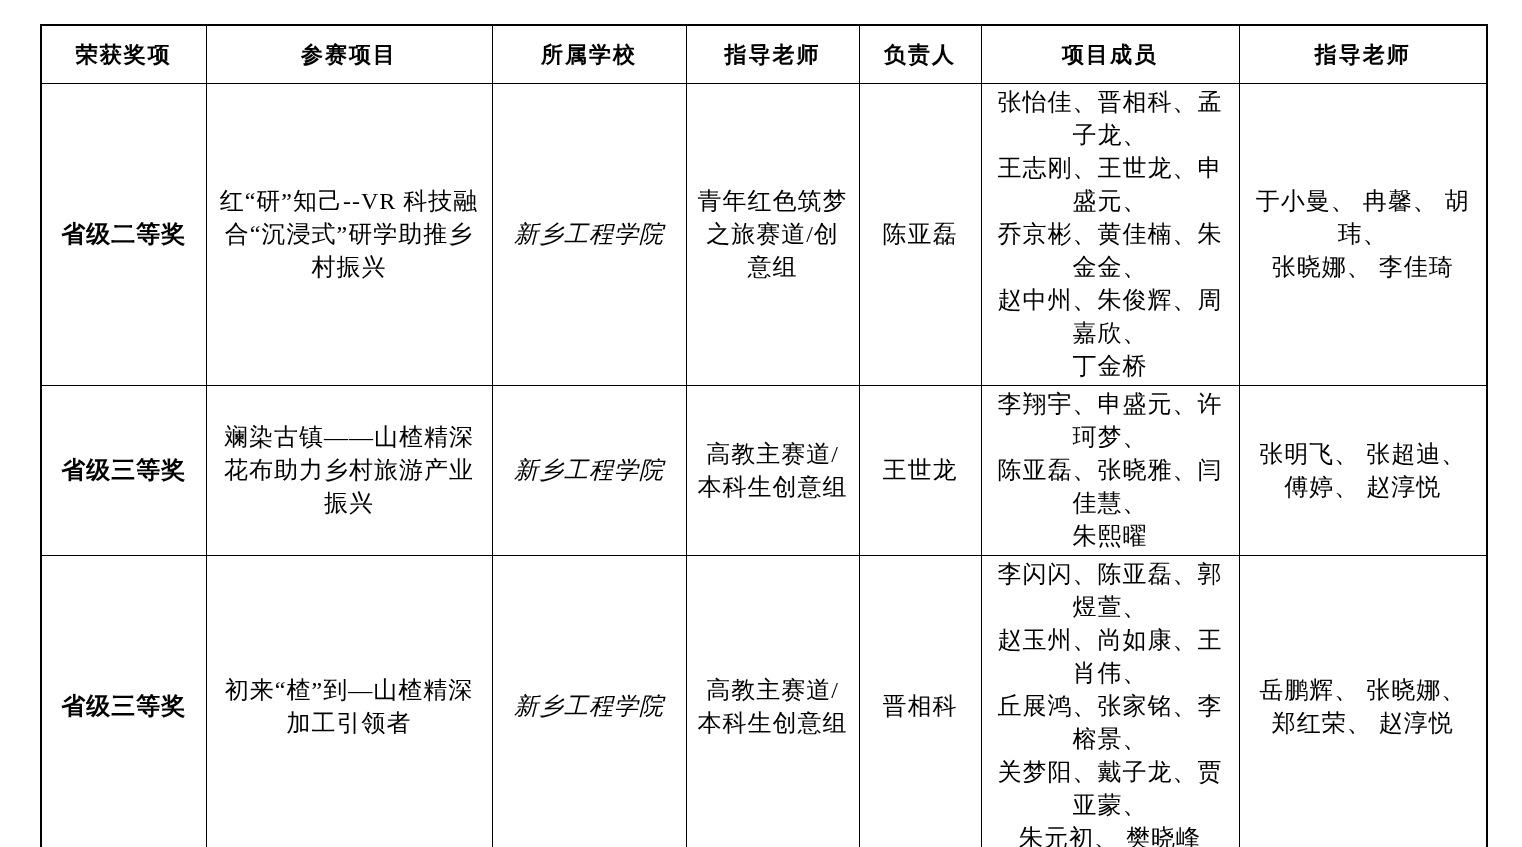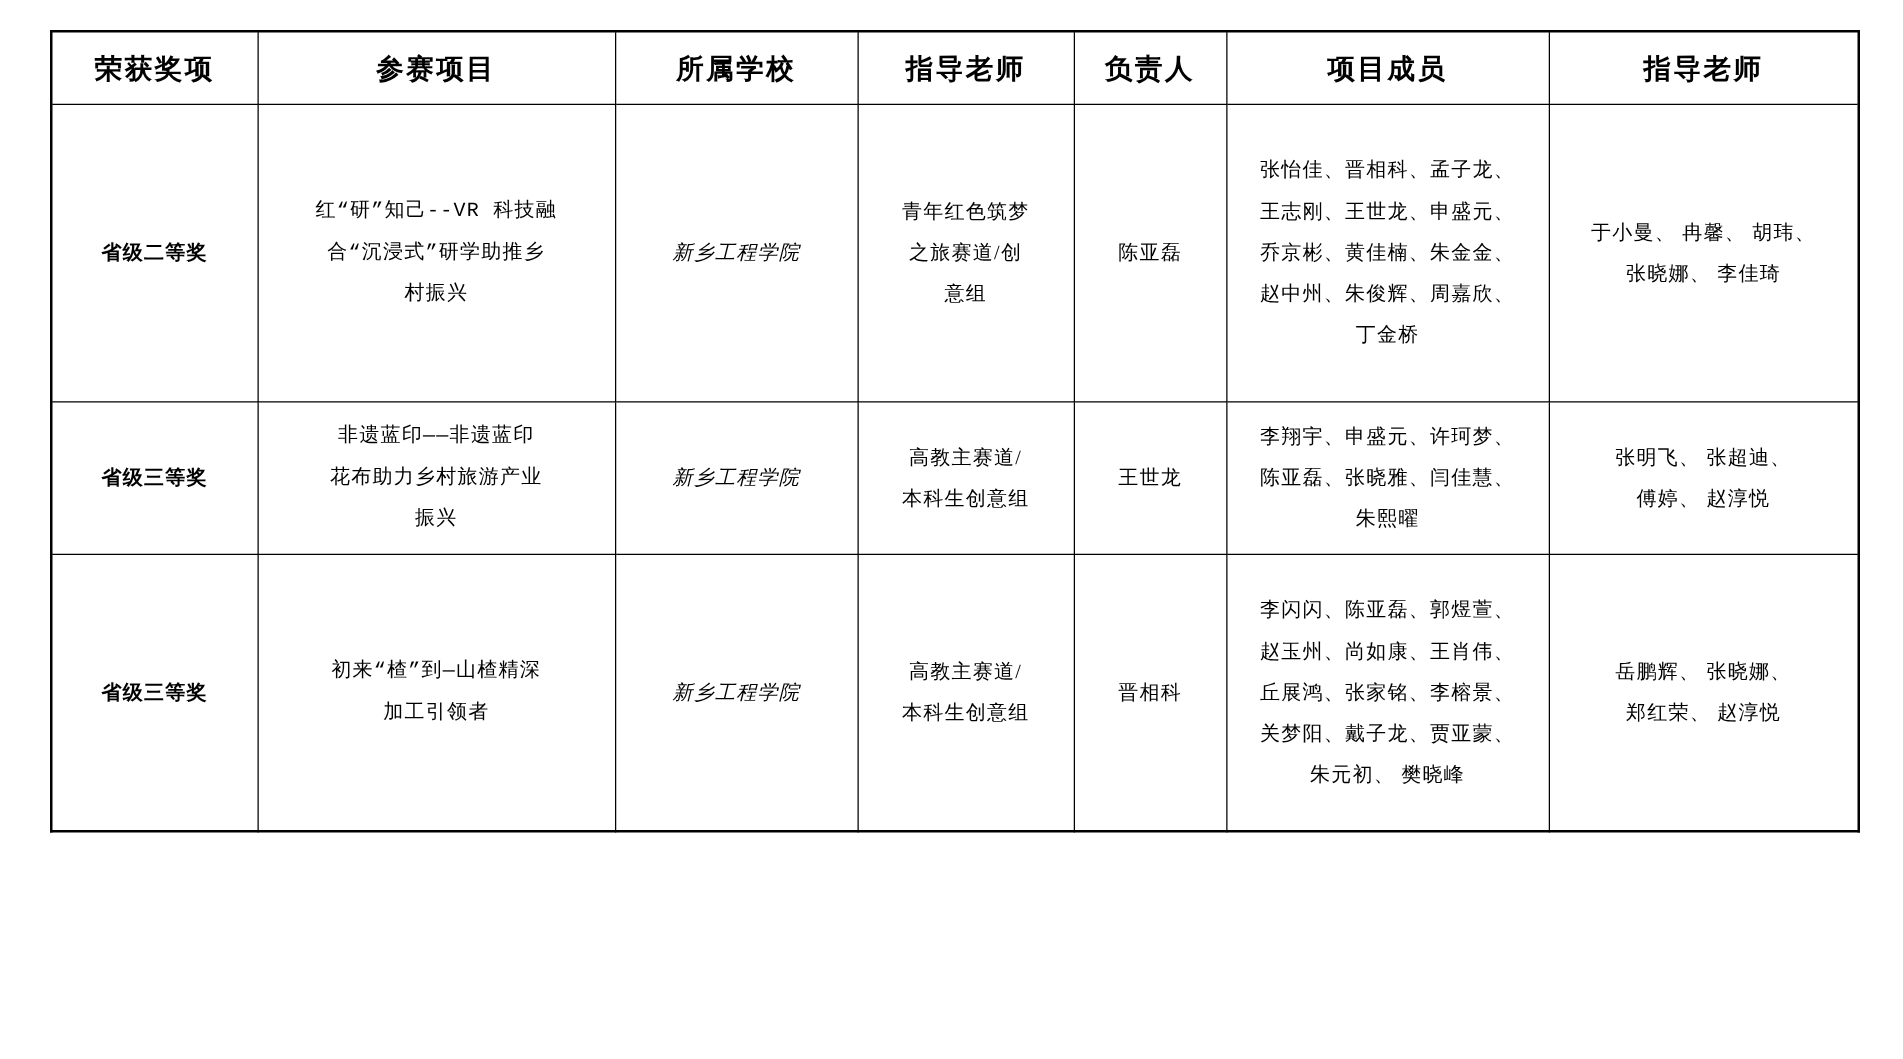--- a/index.html
+++ b/index.html
@@ -26,35 +26,35 @@
     width: 1446px;
     border-collapse: collapse;
     table-layout: fixed;
     border: 2px solid #000000;
   }
   table.awards th,
   table.awards td {
     border: 1px solid #000000;
     vertical-align: middle;
     text-align: center;
-    font-size: 16px;
+    font-size: 24px;
     line-height: 33px;
     letter-spacing: 1px;
     padding: 2px 6px;
     overflow: hidden;
   }
   table.awards th {
     font-weight: bold;
     font-size: 22px;
     letter-spacing: 2px;
     height: 57px;
     padding: 0 2px;
   }
   td.c-award   { letter-spacing: 1.5px; font-weight: bold; }
-  td.c-project { white-space: pre-line; font-family: Liberation Mono, monospace; }
+  td.c-project { white-space: pre-line; }
   td.c-school  { letter-spacing: 1.5px; font-style: italic; }
   td.c-group   { white-space: pre-line; letter-spacing: 2px; padding: 2px 12px; margin-left: 44px; }
   td.c-leader  { letter-spacing: 2px; }
   td.c-members { white-space: pre-line; text-align: left; padding: 2px 8px; }
   td.c-advisors{ white-space: pre-line; text-align: left; padding: 2px 8px; margin-left: 28px; }
   tr.r1 td { height: 233px; }
   tr.r2 td { height: 117px; }
   tr.r3 td { height: 216px; }
 </style>
 </head>
@@ -96,21 +96,21 @@
         <td class="c-members">张怡佳、晋相科、孟子龙、
 王志刚、王世龙、申盛元、
 乔京彬、黄佳楠、朱金金、
 赵中州、朱俊辉、周嘉欣、
 丁金桥</td>
         <td class="c-advisors">于小曼、 冉馨、 胡玮、
 张晓娜、 李佳琦</td>
       </tr>
       <tr class="r2">
         <td class="c-award">省级三等奖</td>
-        <td class="c-project">非遗蓝印——非遗蓝印
+        <td class="c-project">斓染古镇——山楂精深
 花布助力乡村旅游产业
 振兴</td>
         <td class="c-school">新乡工程学院</td>
         <td class="c-group">高教主赛道/
 本科生创意组</td>
         <td class="c-leader">王世龙</td>
         <td class="c-members">李翔宇、申盛元、许珂梦、
 陈亚磊、张晓雅、闫佳慧、
 朱熙曜</td>
         <td class="c-advisors">张明飞、 张超迪、

